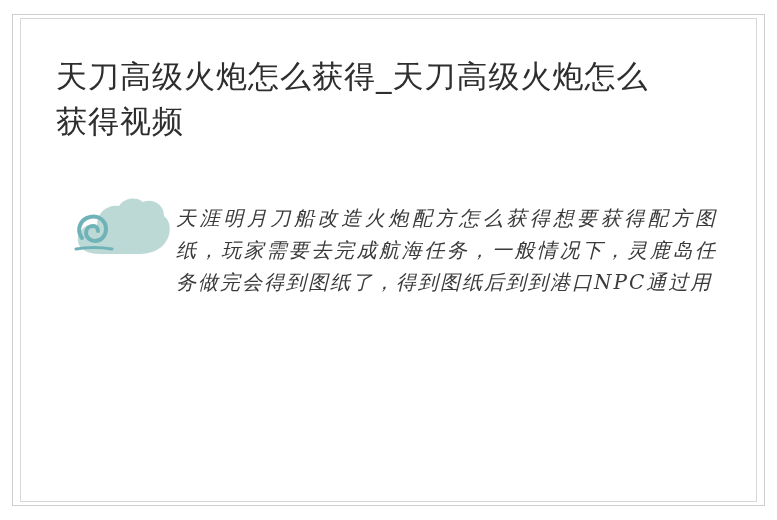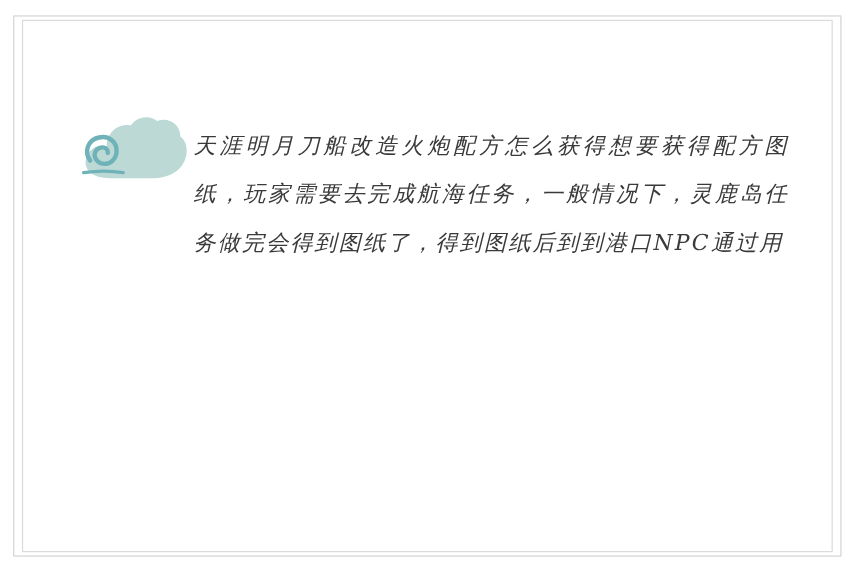--- a/index.html
+++ b/index.html
@@ -69,38 +69,39 @@
     box-sizing: border-box;
   }
   .cloud-icon {
     display: block;
   }
   .paragraph {
     flex: 1 1 auto;
     font-family: "DejaVu Serif", "Liberation Serif", serif;
     font-style: italic;
     font-size: 20px;
-    line-height: 44px;
+    line-height: 32px;
     color: #3a3a3a;
     letter-spacing: 2px;
     text-align: justify;
     padding-right: 4px;
     max-height: 228px;
     overflow: hidden;
   }
 </style>
 </head>
 <body>
 
 <div class="page">
   <div class="frame-outer"></div>
   <div class="frame-inner"></div>
 
   <div class="content">
 
+    <h1 class="title">天刀高级火炮怎么获得_天刀高级火炮怎么获得视频</h1>
 
     <div class="body-row">
 
       <div class="cloud-wrap">
         <span class="cloud-icon">
           <svg width="104" height="66" viewBox="0 0 104 66" xmlns="http://www.w3.org/2000/svg">
             <path d="M30 62 C10 62 4 50 10 40 C14 33 22 31 27 33 C27 20 38 12 49 14 C54 6 66 4 73 10 C82 6 94 12 94 24 C101 29 102 42 95 51 C90 58 80 62 70 62 Z" fill="#bcd9d6"></path>
             <path d="M12 46 C6 38 10 27 20 25 C29 23 36 29 36 37 C36 44 31 49 25 49 C20 49 16 45 16 41 C16 37 19 34 23 34 C26 34 28 36 28 39" fill="none" stroke="#6fb3b8" stroke-width="4" stroke-linecap="round"></path>
             <path d="M6 57 C18 55 30 55 42 57" fill="none" stroke="#6fb3b8" stroke-width="3" stroke-linecap="round"></path>
           </svg>

